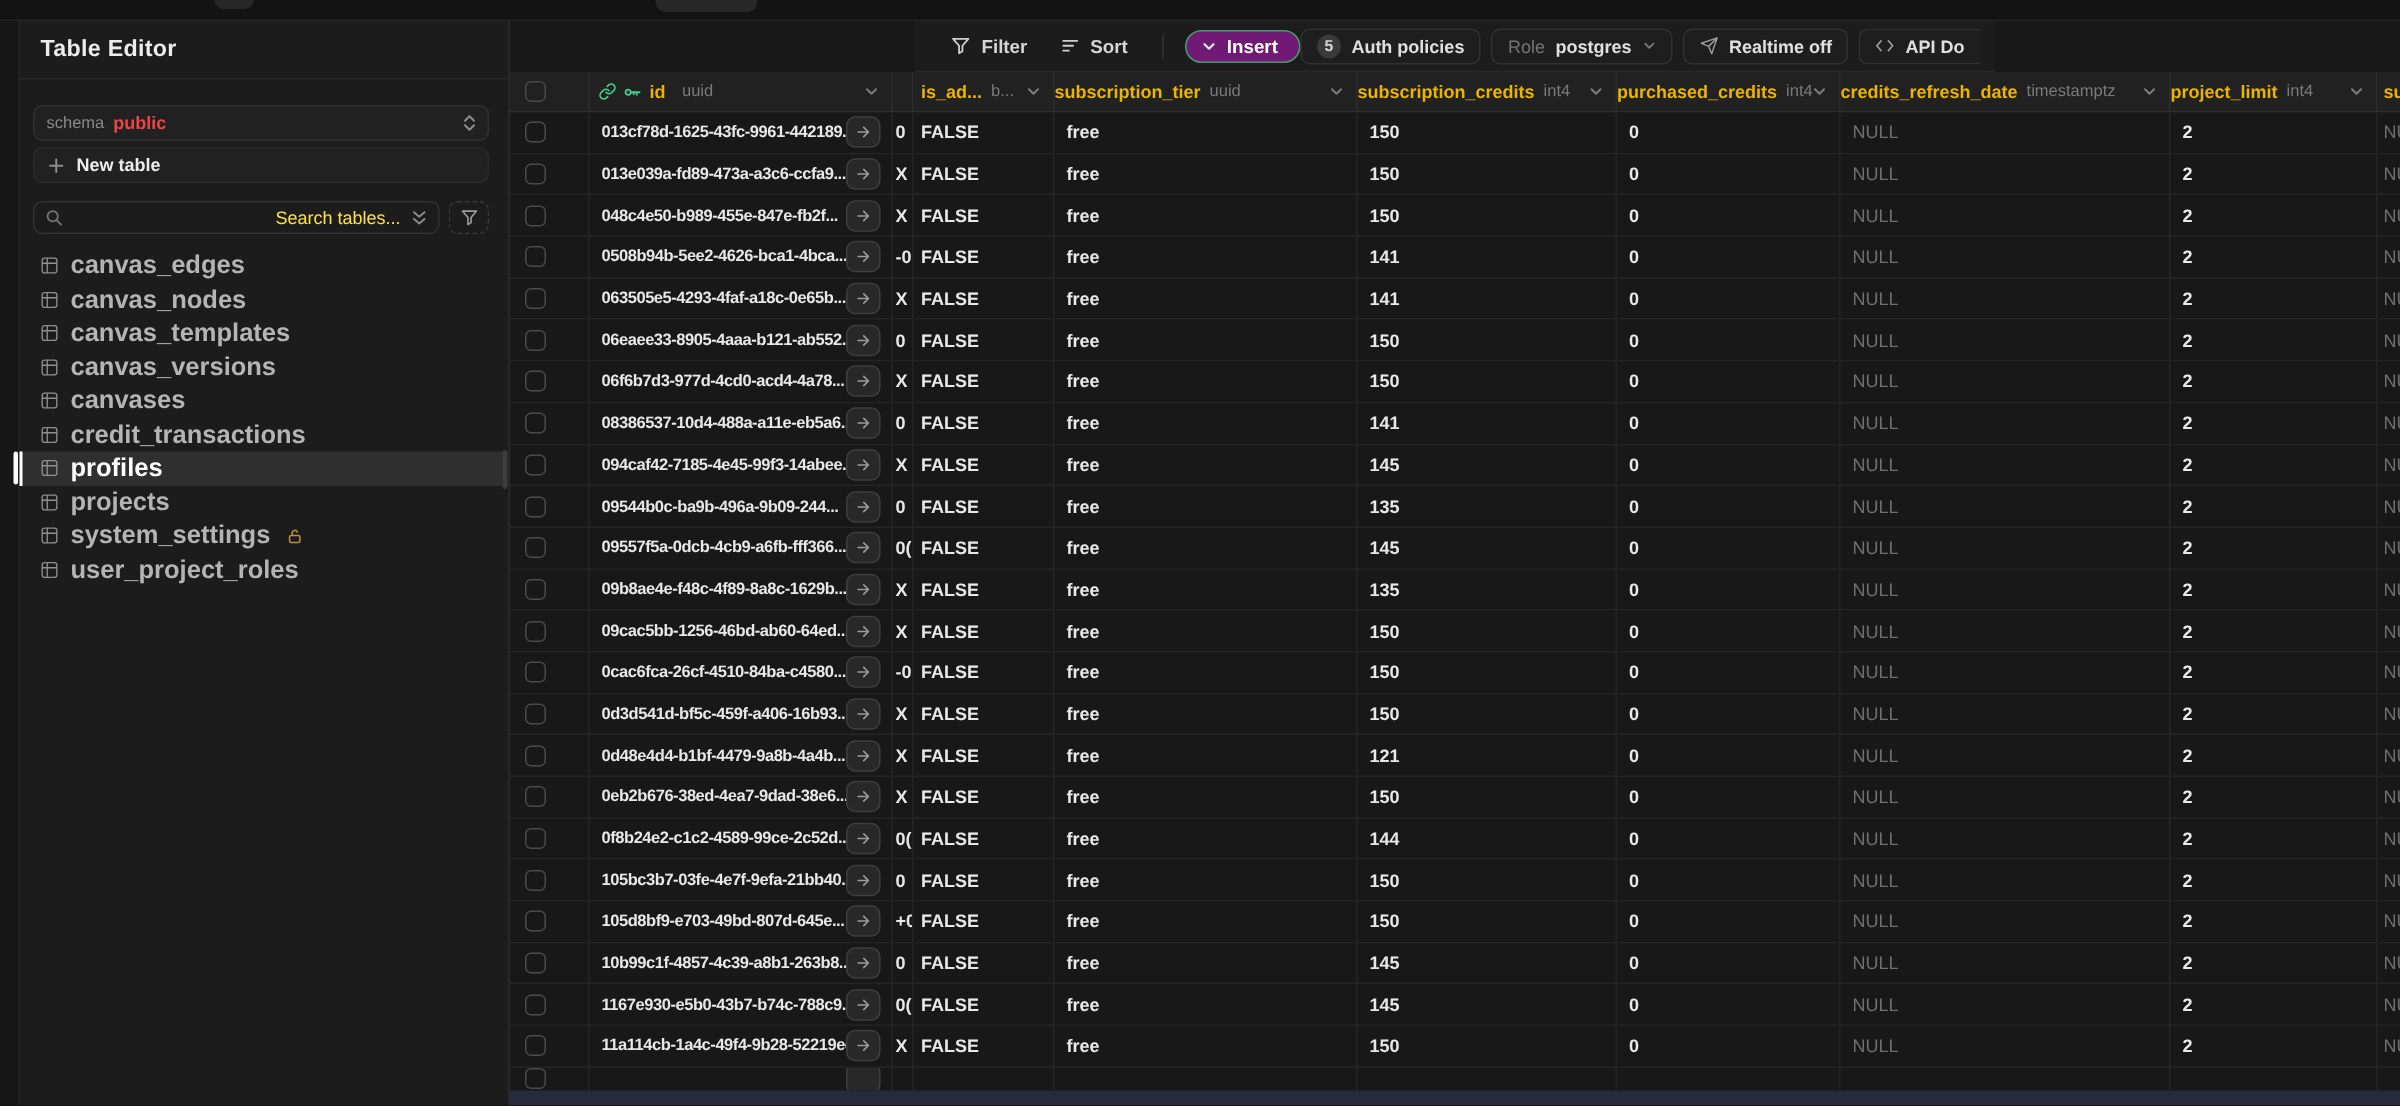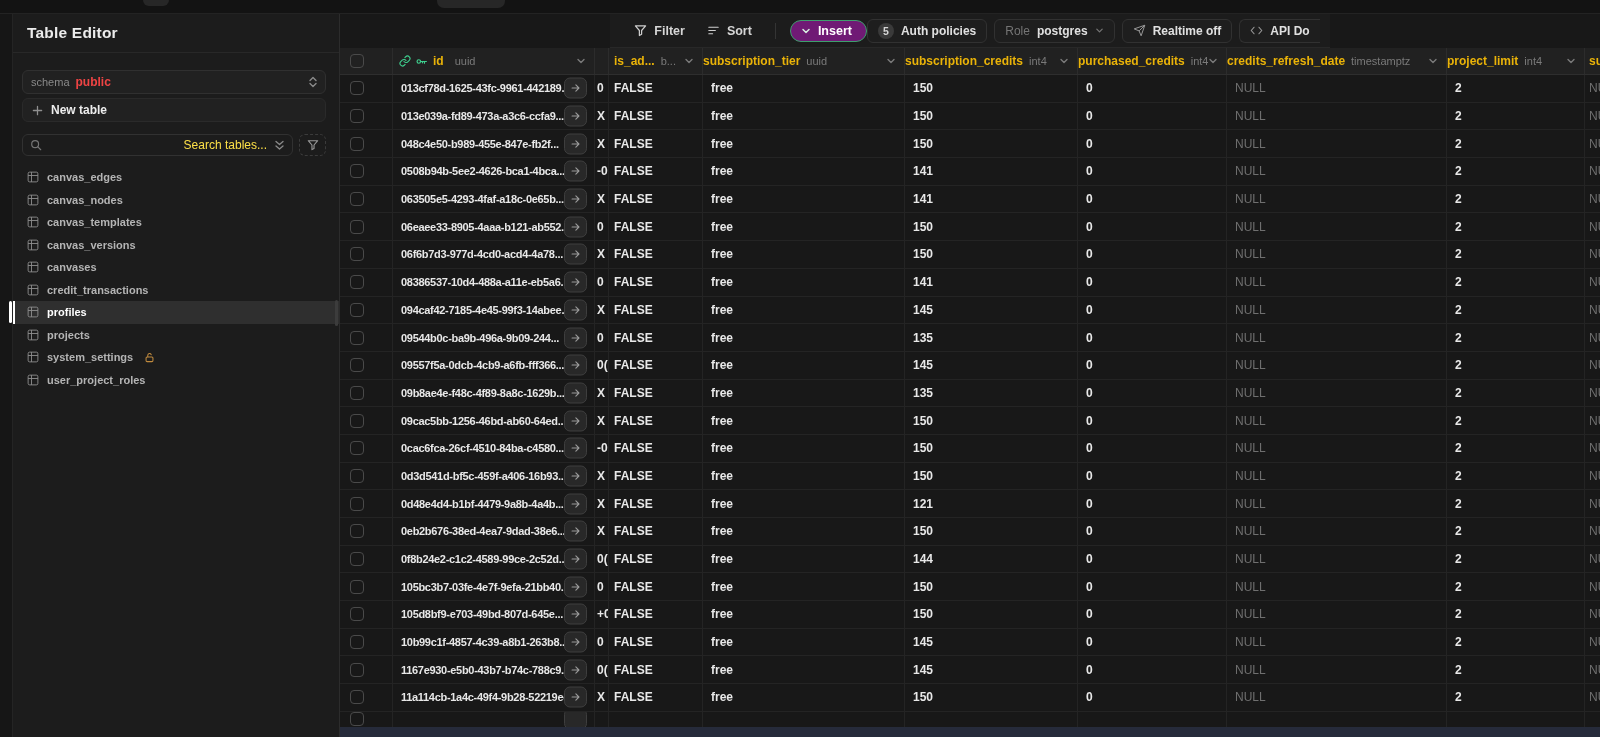--- a/index.html
+++ b/index.html
@@ -34,21 +34,21 @@
   .new-table span { font-size:12px; color:#ededed; font-weight:bold; }
   .search-row { margin-top:12px; display:flex; gap:6px; }
   .search-box { flex:1; height:22px; border:1px solid #313131; border-radius:6px; background:#1c1c1c;
     display:flex; align-items:center; gap:7px; padding:0 7px; position:relative; cursor:text; }
   .search-box .placeholder { font-size:12px; color:#fde047; flex:1; white-space:nowrap; overflow:hidden; }
   .filter-btn { width:27px; height:22px; border:1px dashed #3b3b3b; border-radius:6px; background:transparent;
     display:flex; align-items:center; justify-content:center; cursor:pointer; }
 
   .table-list { margin-top:10px; }
   .table-item { position:relative; height:22.5px; display:flex; align-items:center; gap:8px; padding-left:14px; cursor:pointer; }
-  .table-item .t-label { font-size:11px; color:#b4b4b4; font-weight:600; white-space:nowrap; }
+  .table-item .t-label { font-size:17px; color:#b4b4b4; font-weight:600; white-space:nowrap; }
   .table-item.active { background:#2f2f2f; }
   .table-item.active::before { content:""; position:absolute; left:-1px; top:0; bottom:0; width:3px; background:#fff; }
   .table-item.active .t-label { color:#ffffff; font-weight:bold; }
   .table-item .t-icon { display:flex; }
   .table-item .lock { display:flex; margin-left:3px; }
   .sidebar-scroll-thumb { position:absolute; right:1px; top:286px; width:3px; height:26px; background:#3c3c3c; border-radius:2px; }
 
   
   .main { position:relative; flex:1; height:100%; display:flex; flex-direction:column; background:#181818; overflow:hidden;align-items:center; }
 

